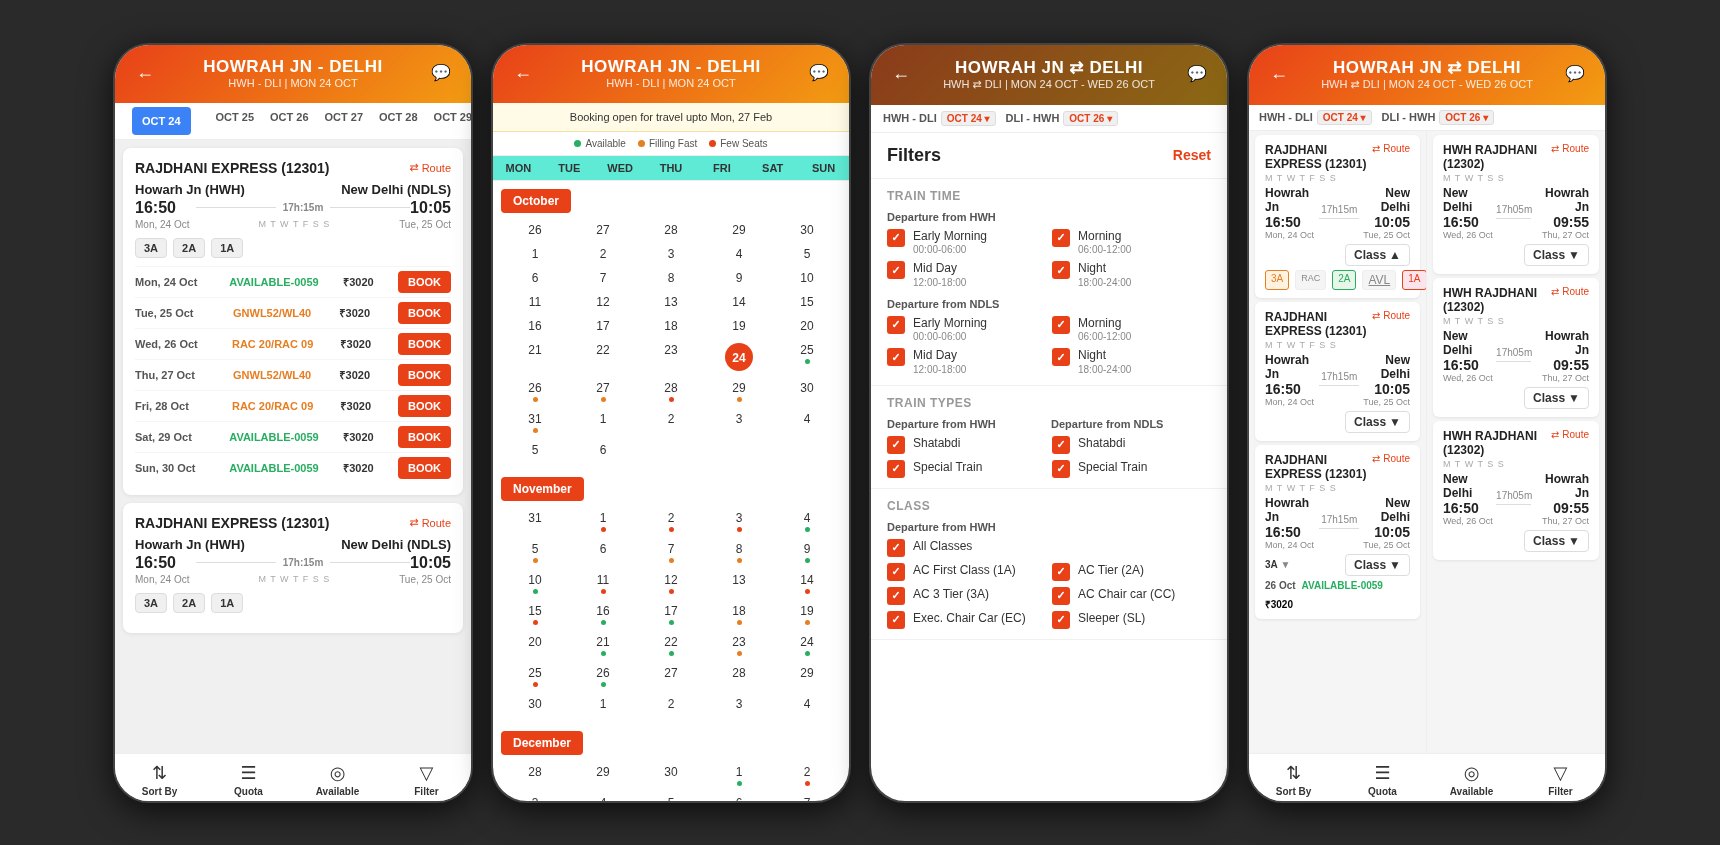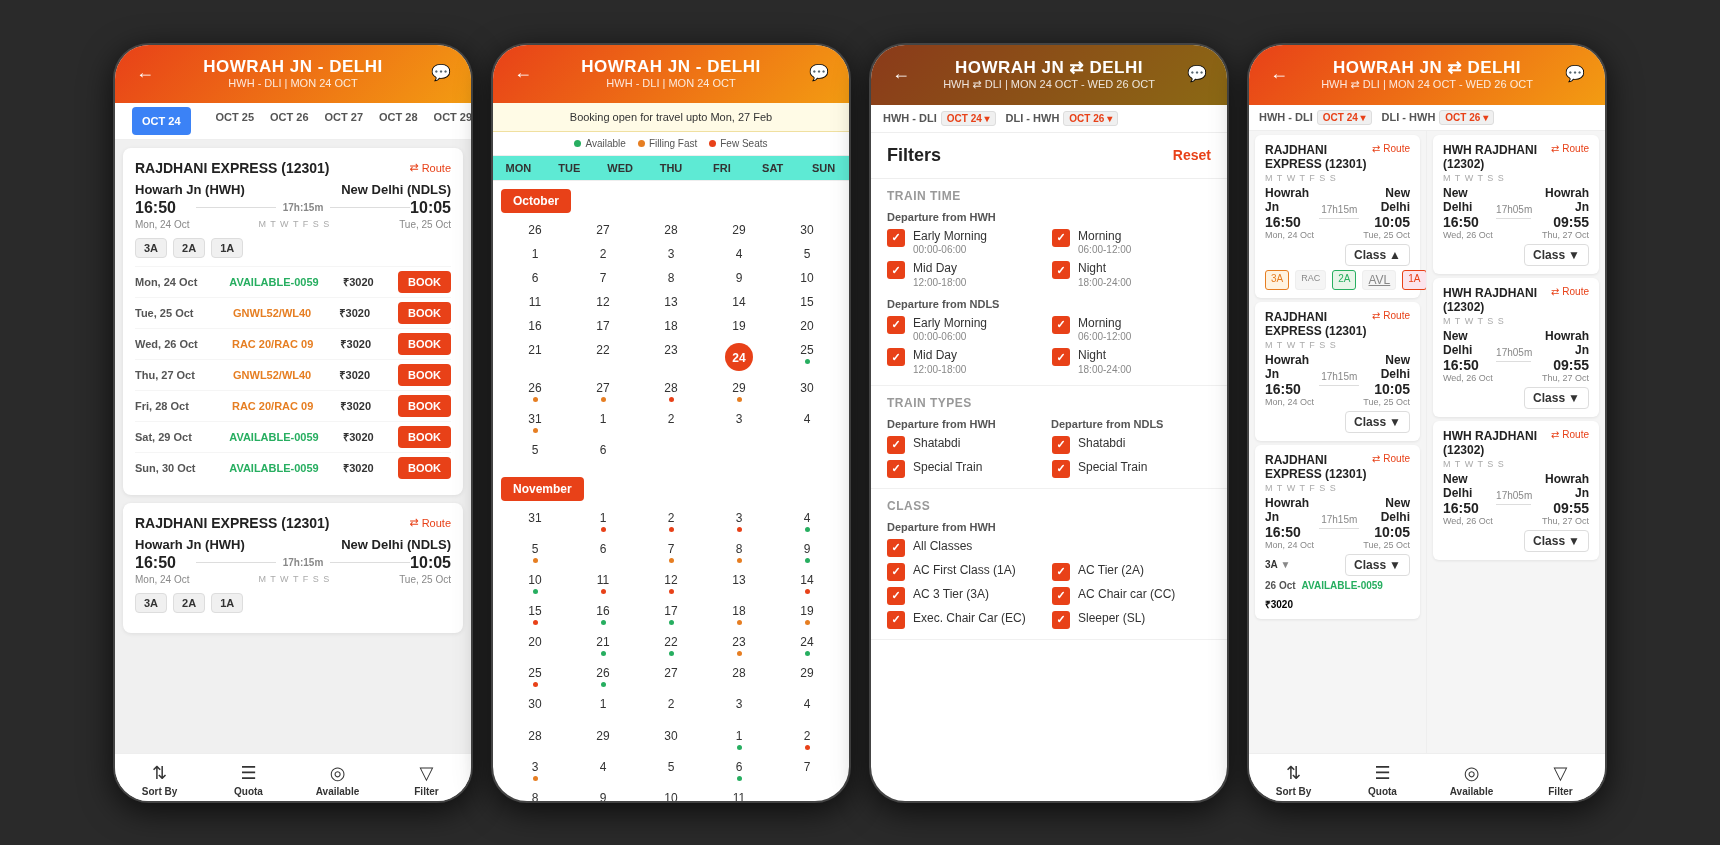--- a/index.html
+++ b/index.html
@@ -826,20 +826,21 @@
 
           <div class="cal-cell"><span>28</span></div>
           <div class="cal-cell"><span>29</span></div>
           <div class="cal-cell"><span>30</span></div>
           <div class="cal-cell"><span>1</span></div>
           <div class="cal-cell"><span>2</span></div>
           <div class="cal-cell"><span>3</span></div>
           <div class="cal-cell"><span>4</span></div>
         </div>
 
+        <div><span class="cal-month-label">December</span></div>
         <div class="cal-grid">
           <div class="cal-cell"><span>28</span></div>
           <div class="cal-cell"><span>29</span></div>
           <div class="cal-cell"><span>30</span></div>
           <div class="cal-cell"><span>1</span><span class="cell-dot dot-green"></span></div>
           <div class="cal-cell"><span>2</span><span class="cell-dot dot-red"></span></div>
           <div class="cal-cell"><span>3</span><span class="cell-dot dot-orange"></span></div>
           <div class="cal-cell"><span>4</span></div>
 
           <div class="cal-cell"><span>5</span></div>

